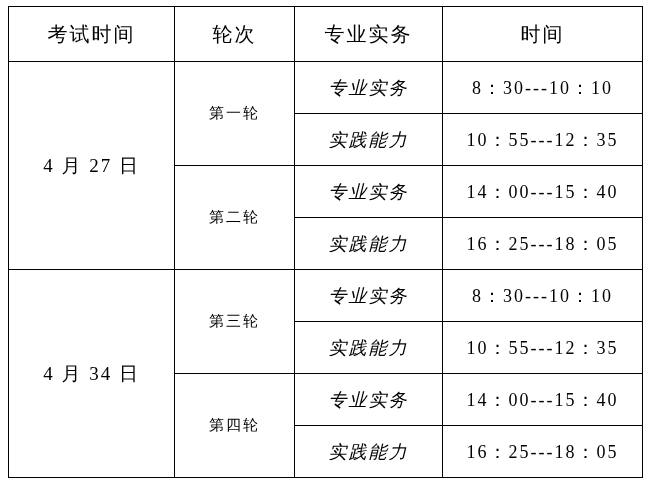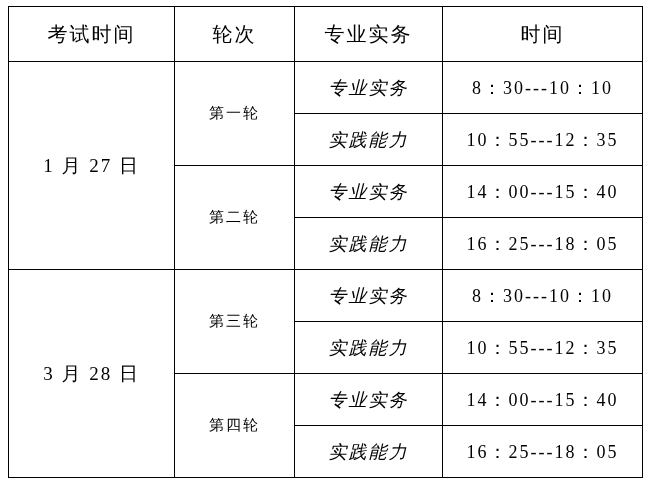--- a/index.html
+++ b/index.html
@@ -84,41 +84,41 @@
       <tr>
         <th>考试时间</th>
         <th>轮次</th>
         <th>专业实务</th>
         <th>时间</th>
       </tr>
     </thead>
     <tbody>
 
       <tr>
-        <td class="date-cell" rowspan="4">1 月 27 日</td>
+        <td class="date-cell" rowspan="4">4 月 27 日</td>
         <td class="round-cell" rowspan="2">第一轮</td>
         <td class="subject-cell">专业实务</td>
         <td class="time-cell">8：30---10：10</td>
       </tr>
       <tr>
         <td class="subject-cell">实践能力</td>
         <td class="time-cell">10：55---12：35</td>
       </tr>
       <tr>
         <td class="round-cell" rowspan="2">第二轮</td>
         <td class="subject-cell">专业实务</td>
         <td class="time-cell">14：00---15：40</td>
       </tr>
       <tr>
         <td class="subject-cell">实践能力</td>
         <td class="time-cell">16：25---18：05</td>
       </tr>
 
       <tr>
-        <td class="date-cell" rowspan="4">3 月 28 日</td>
+        <td class="date-cell" rowspan="4">4 月 34 日</td>
         <td class="round-cell" rowspan="2">第三轮</td>
         <td class="subject-cell">专业实务</td>
         <td class="time-cell">8：30---10：10</td>
       </tr>
       <tr>
         <td class="subject-cell">实践能力</td>
         <td class="time-cell">10：55---12：35</td>
       </tr>
       <tr>
         <td class="round-cell" rowspan="2">第四轮</td>

